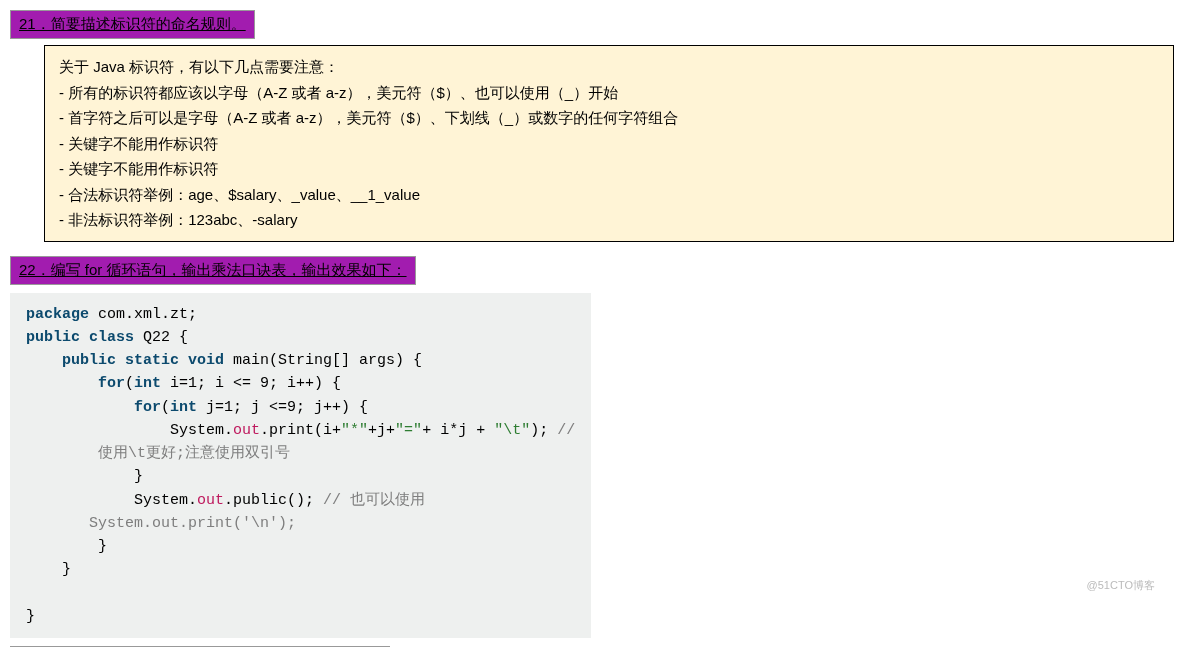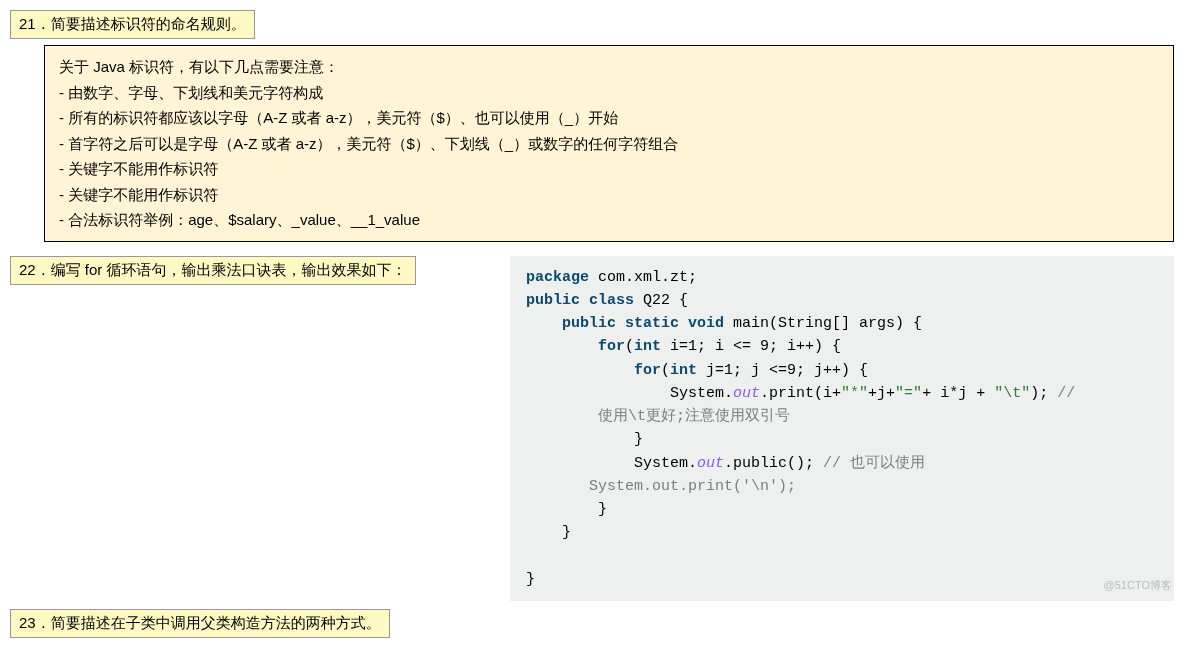--- a/index.html
+++ b/index.html
@@ -7,85 +7,87 @@
     margin: 0;
     padding: 10px;
     background: #fff;
     font-family: "Microsoft YaHei", "SimSun", Arial, sans-serif;
     font-size: 14px;
     color: #000;
     width: 1184px;
   }
   .q-header {
     border: 1px solid #999;
-    background: #fef9c3;
+    background: #a21caf;
     padding: 4px 8px;
     display: inline-block;
     font-size: 15px;
+    text-decoration: underline;
   }
   .answer-box {
     border: 1.5px solid #000;
     background: #fff4d6;
     padding: 8px 14px;
     margin: 6px 0 14px 34px;
     line-height: 1.7;
     font-size: 15px;
   }
   .answer-box .line { display: block; }
   .row2 {
     display: flex;
     align-items: flex-start;
-    gap: 20px;
+    gap: 8px;
     margin-top: 6px;
+    flex-direction: column;
   }
   .col-left { width: 480px; }
   .mult-table {
     padding: 6px 12px 10px 28px;
     font-family: "SimSun", serif;
     font-size: 15px;
   }
   .mult-row { white-space: pre; line-height: 2; }
   .code-box {
     flex: 1;
     background: #eef0ef;
     padding: 10px 16px;
     font-family: Consolas, "Courier New", monospace;
     font-size: 15px;
     line-height: 1.55;
     white-space: pre;
     color: #000;
   }
   .kw { color: #0c4a6e; font-weight: bold; }
   .pkg { color: #000000; }
-  .field { color: #8b5cf6; font-style: italic; }
+  .field { color: #be185d; }
   .str { color: #2e7d32; }
   .cmt { color: #7e7e7e; }
   .watermark {
     position: absolute;
-    right: 12px;
+    right: 29px;
     bottom: 54px;
     font-size: 11px;
     color: #bbb;
   }
 </style>
 </head>
 <body>
 
 
 
 
 <div class="q-header">21．简要描述标识符的命名规则。</div>
 <div class="answer-box">
   <span class="line">关于 Java 标识符，有以下几点需要注意：</span>
-  <span class="line">- 由数字、字母、下划线和美元字符构成</span>
   <span class="line">- 所有的标识符都应该以字母（A-Z 或者 a-z），美元符（$）、也可以使用（_）开始</span>
   <span class="line">- 首字符之后可以是字母（A-Z 或者 a-z），美元符（$）、下划线（_）或数字的任何字符组合</span>
   <span class="line">- 关键字不能用作标识符</span>
   <span class="line">- 关键字不能用作标识符</span>
   <span class="line">- 合法标识符举例：age、$salary、_value、__1_value</span>
+  <span class="line">- 非法标识符举例：123abc、-salary</span>
 </div>
 
 
 <div class="row2">
   <div class="col-left">
     <div class="q-header">22．编写 for 循环语句，输出乘法口诀表，输出效果如下：</div>
   </div>
 
   <div class="code-box"><span class="kw">package</span><span class="pkg"> com.xml.zt;</span>
 <span class="kw">public class</span><span> Q22 {</span>

